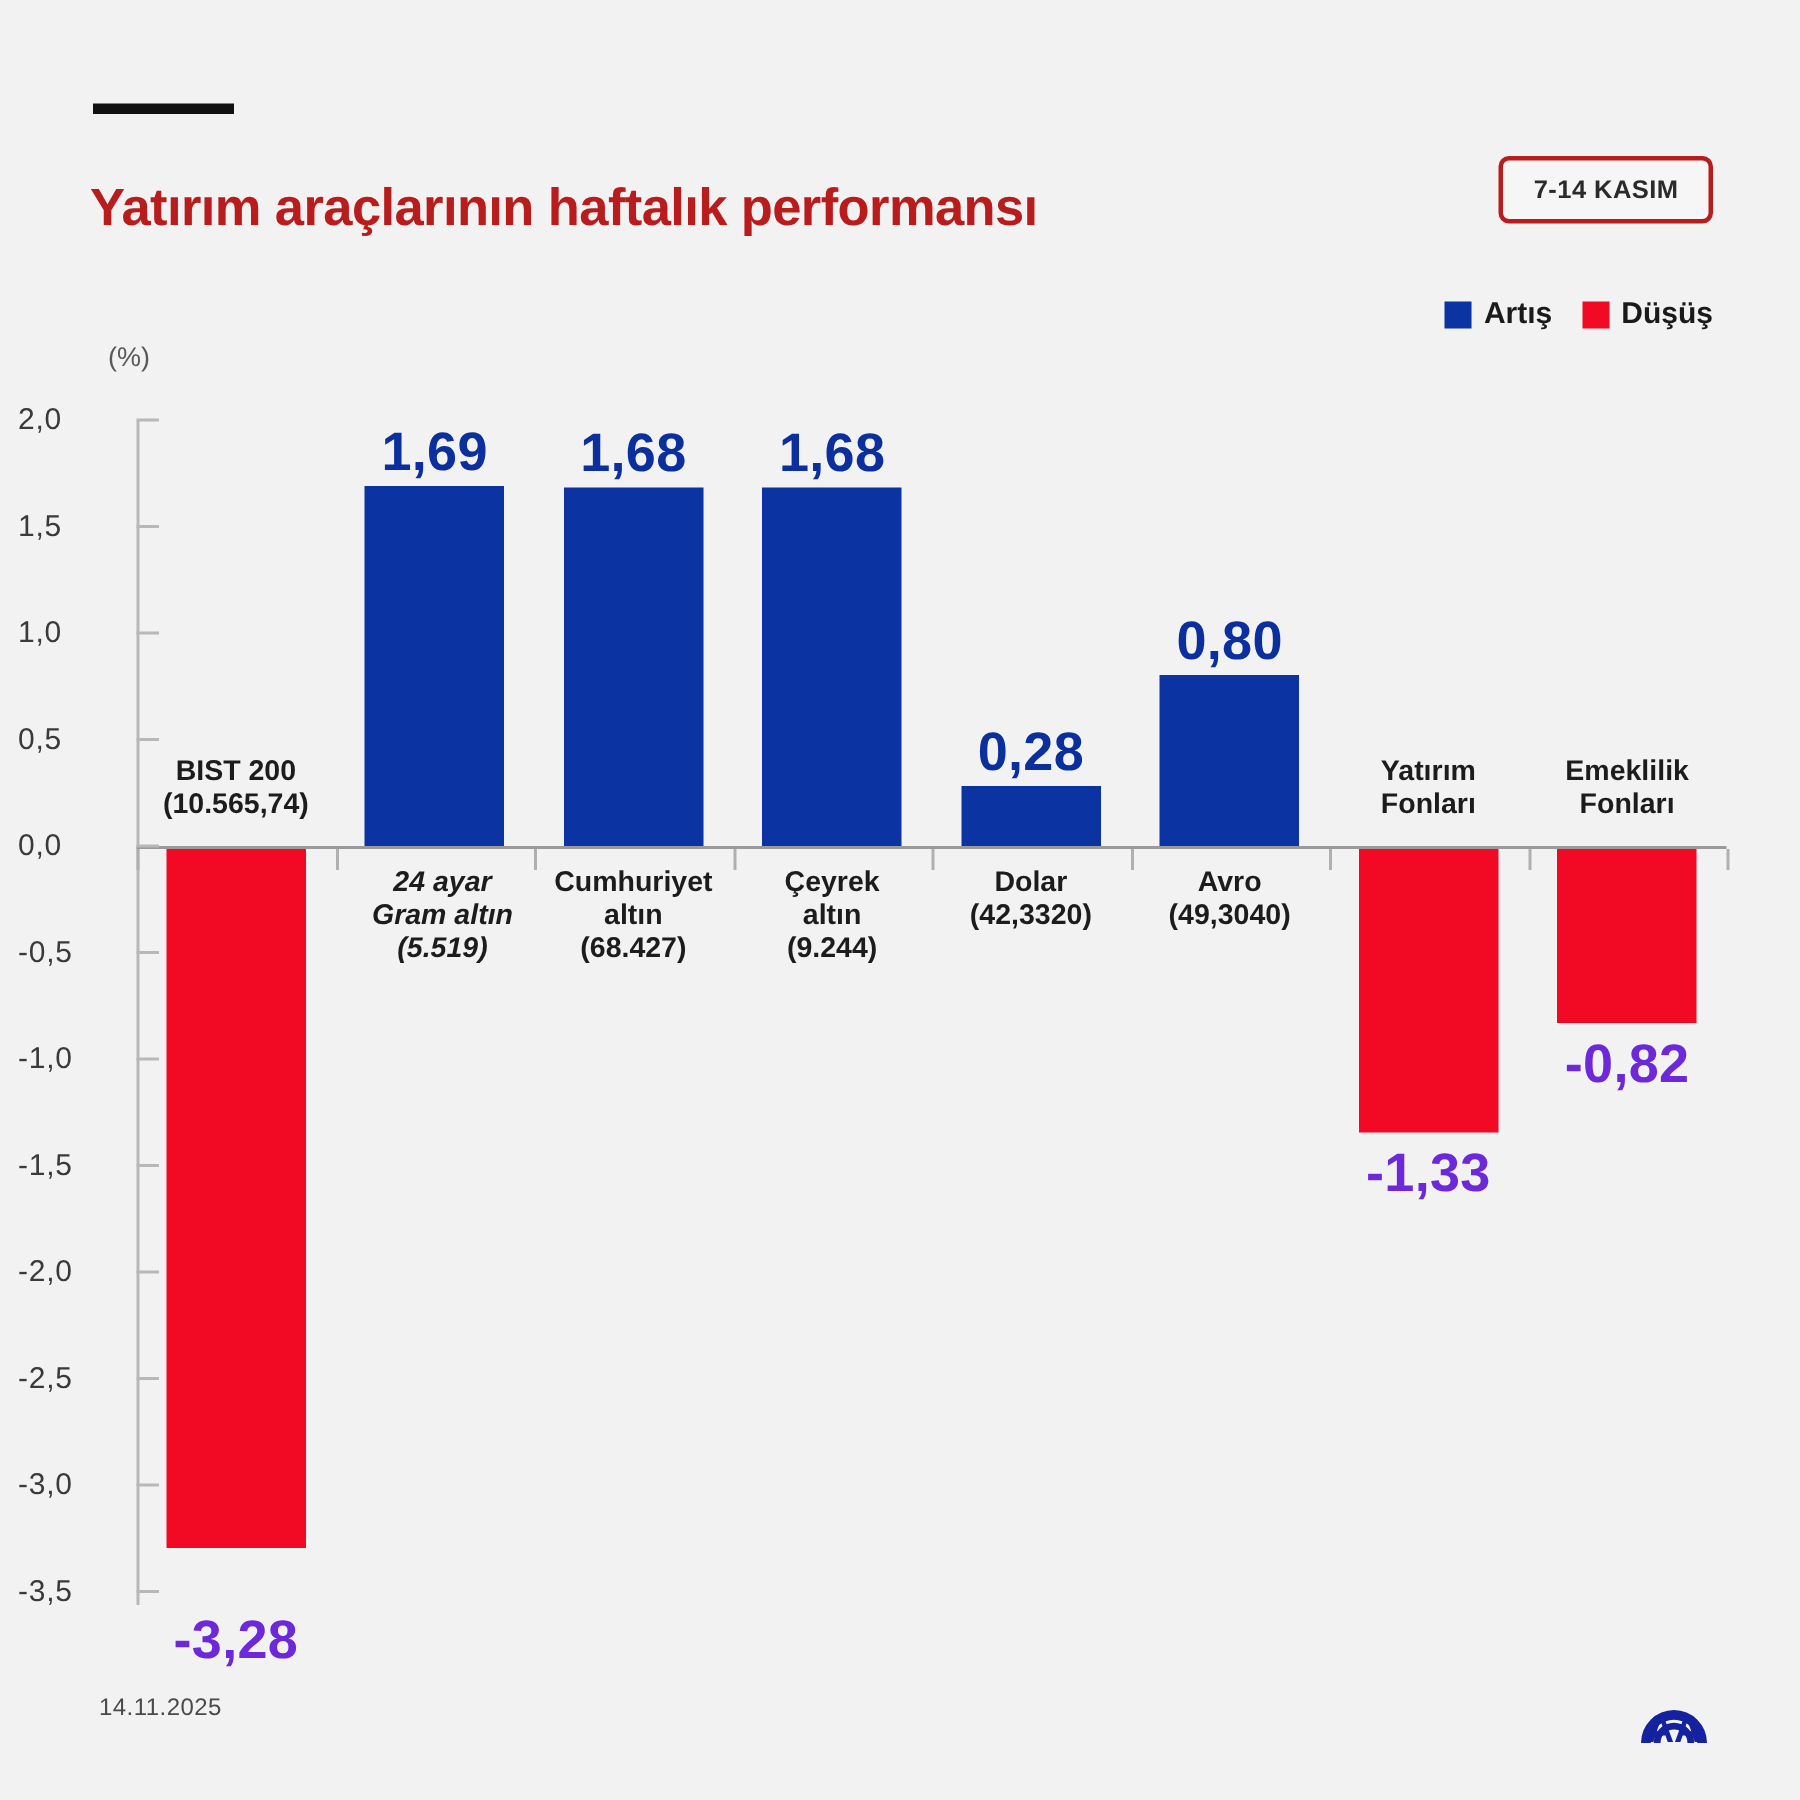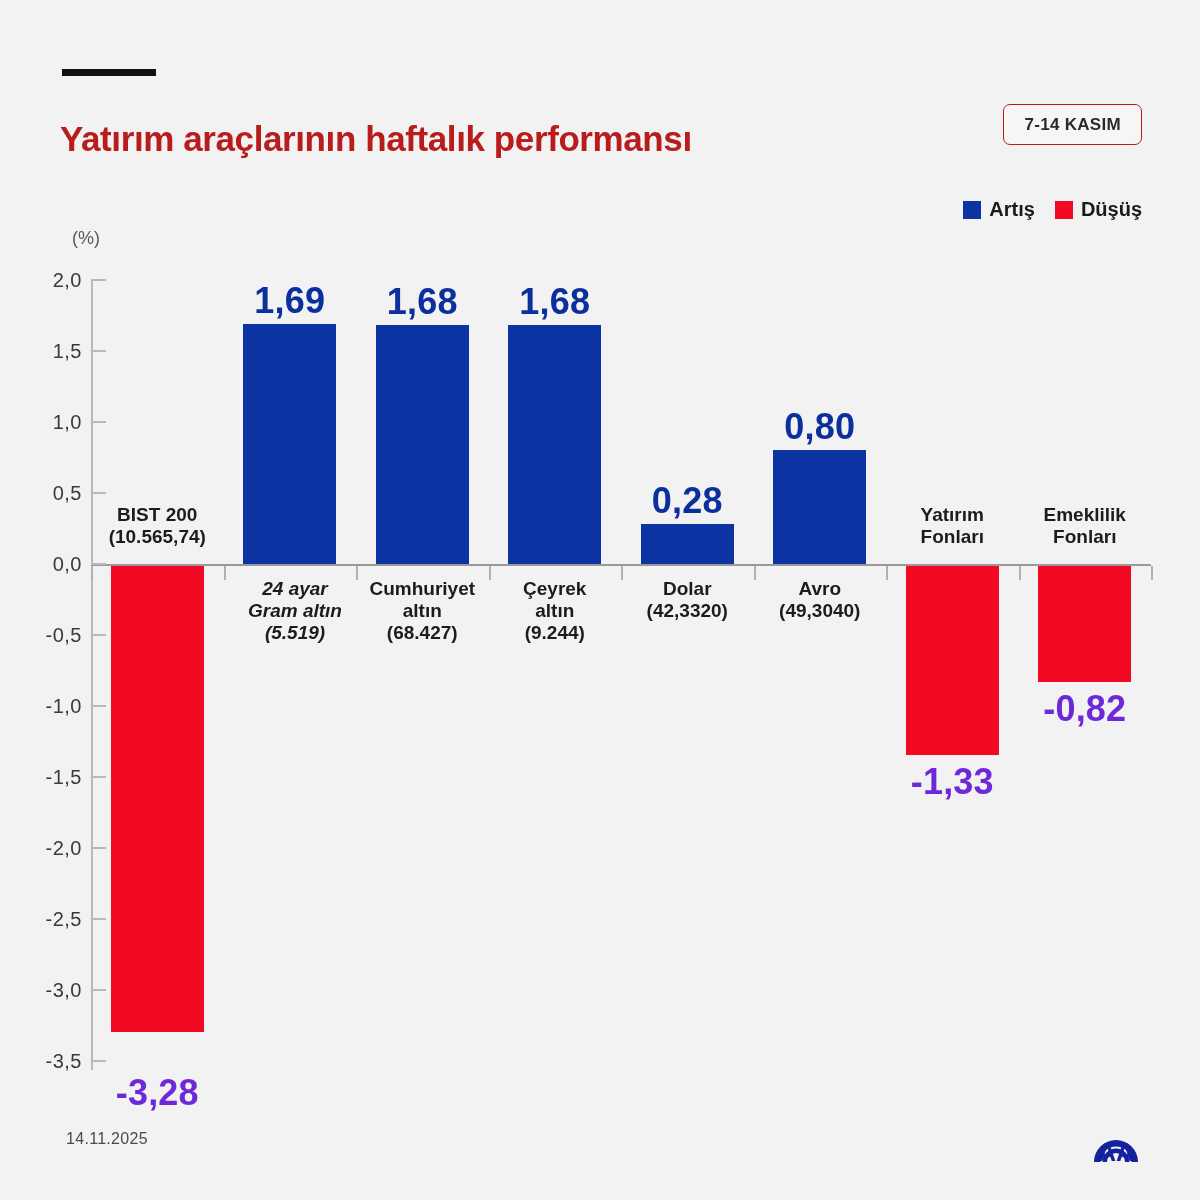--- a/index.html
+++ b/index.html
@@ -33,21 +33,21 @@
     font-size: 35px;
     font-weight: 700;
     letter-spacing: -0.4px;
     color: #b91c1c;
     white-space: nowrap;
   }
   #date-badge {
     position: absolute;
     right: 58px;
     top: 104px;
-    border: 1px solid #b91c1c;
+    border: 3px solid #b91c1c;
     border-radius: 7px;
     background: #f6f6f6;
     padding: 10px 20px 9px 20px;
     font-size: 17px;
     font-weight: 700;
     letter-spacing: 0.3px;
     color: #2b2b2b;
     white-space: nowrap;
   }
 
@@ -103,21 +103,20 @@
     position: absolute;
     left: 91px;
     width: 15px;
     height: 2px;
     background: #b8b8b8;
   }
   .y-label {
     position: absolute;
     right: 1118px;
     width: 70px;
-    text-align: right;
     font-size: 20px;
     color: #3a3a3a;
     transform: translateY(-11px);
     letter-spacing: 0.5px;
   }
   
   #zero-line {
     position: absolute;
     left: 91px;
     top: 564px;

